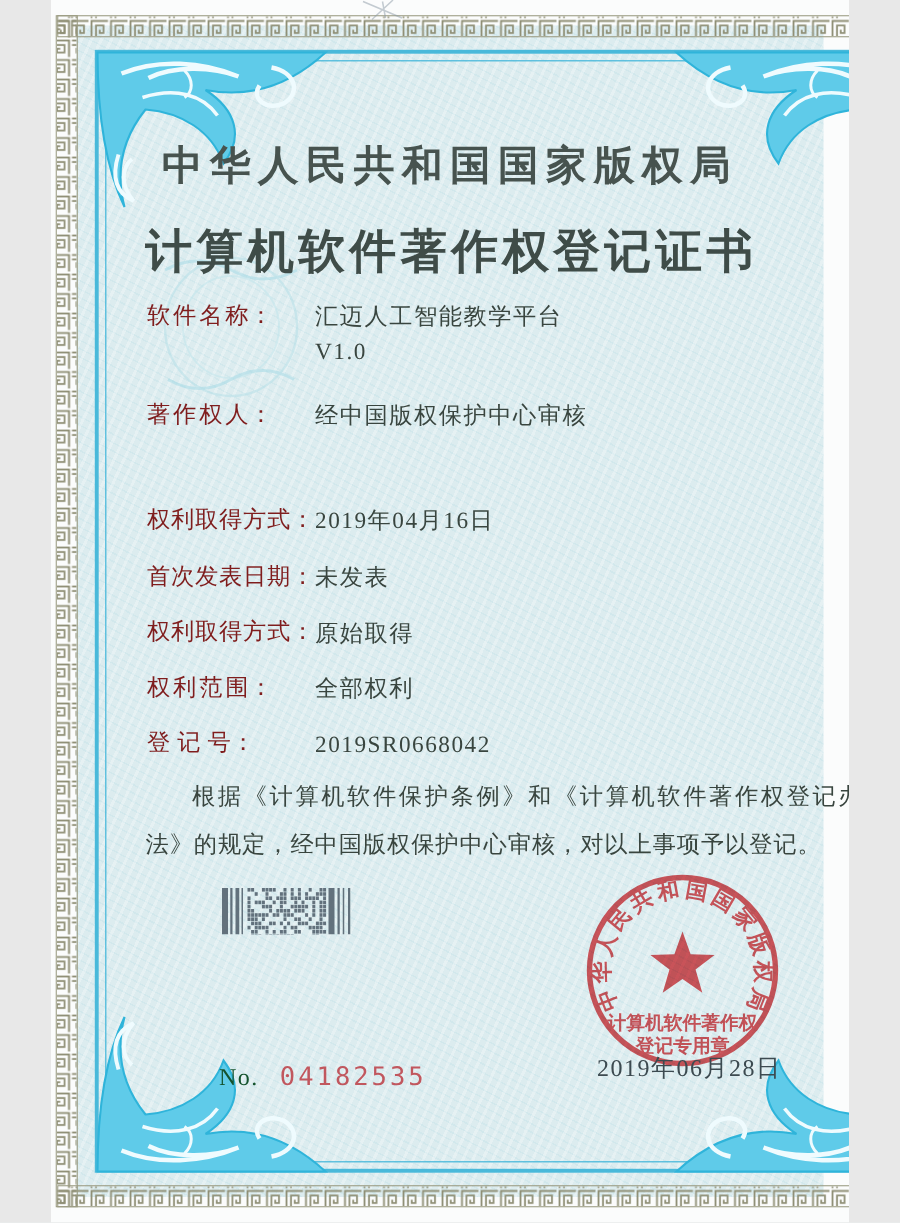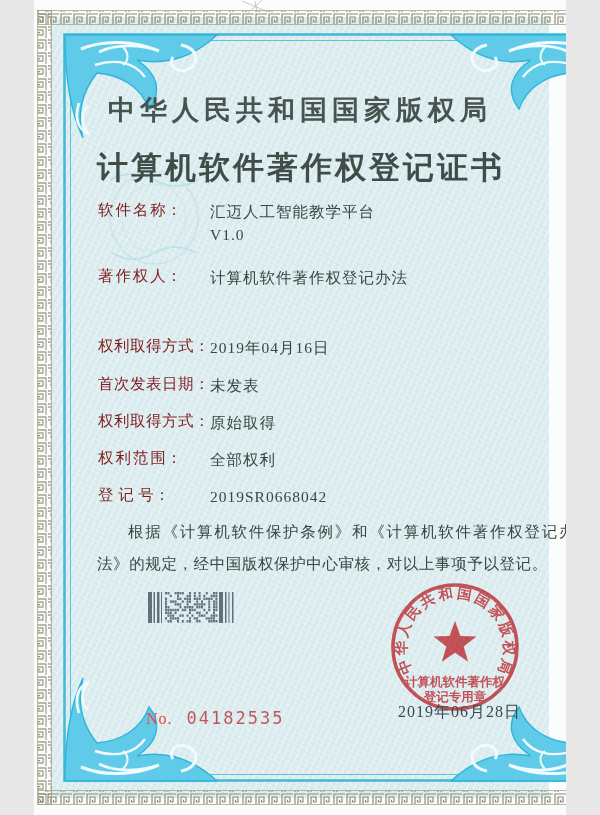--- a/index.html
+++ b/index.html
@@ -45,21 +45,21 @@
     font-size:15.5px; line-height:32px; letter-spacing:.6px;
     text-indent:2em; color:#39453f; text-align:justify;
   }
   .barcode-wrap{left:114px; top:592px; width:94px; height:31px;}
   .barcode-wrap svg{display:block;}
   .seal-wrap{left:344px; top:574px; width:154px; height:150px; mix-blend-mode:multiply;}
   .seal-date{
     left:364px; top:702px; font-size:16px; color:#3c4a50; letter-spacing:1px; font-weight:500;
   }
   .serial{left:112px; top:708px; font-size:16px;}
-  .serial .no-lbl{color:#ef4444; letter-spacing:1px;}
+  .serial .no-lbl{color:#14532d; letter-spacing:1px;}
   .serial .no-num{
     color:#c1575e; font-family:"DejaVu Sans Mono","Liberation Mono",monospace;
     font-size:17px; letter-spacing:2px; margin-left:10px;margin-top:40px;
   }
 </style>
 </head>
 <body>
 
 <div class="page">
 
@@ -118,21 +118,21 @@
 
   <div class="row r0">
     <span class="lbl">软 件 名 称：</span>
     <span class="val">
       <span>汇迈人工智能教学平台</span><br>
       <span>V1.0</span>
     </span>
   </div>
   <div class="row r1">
     <span class="lbl">著 作 权 人：</span>
-    <span class="val">计算机软件著作权登记办法</span>
+    <span class="val">经中国版权保护中心审核</span>
   </div>
   <div class="row r2">
     <span class="lbl">权利取得方式：</span>
     <span class="val">2019年04月16日</span>
   </div>
   <div class="row r3">
     <span class="lbl">首次发表日期：</span>
     <span class="val">未发表</span>
   </div>
   <div class="row r4">

